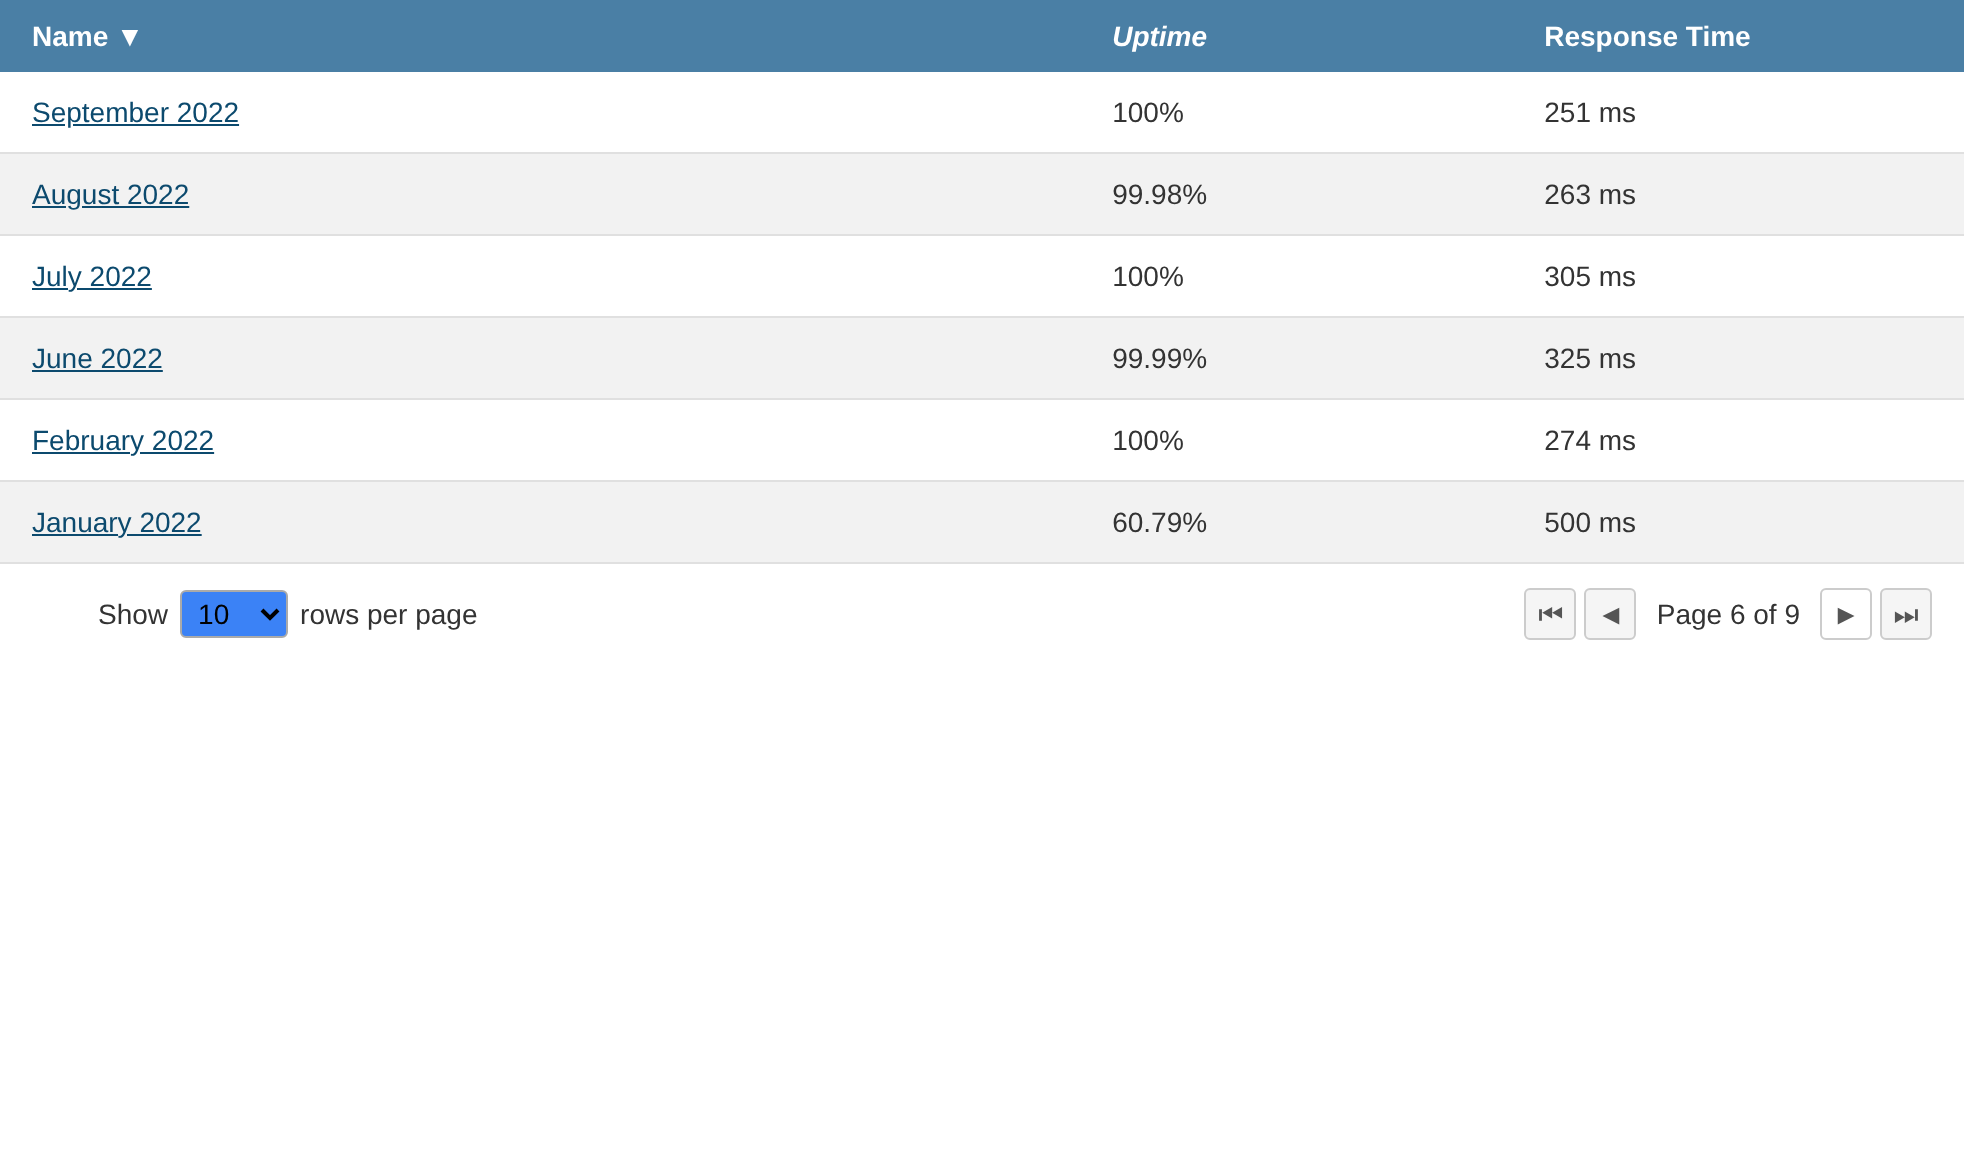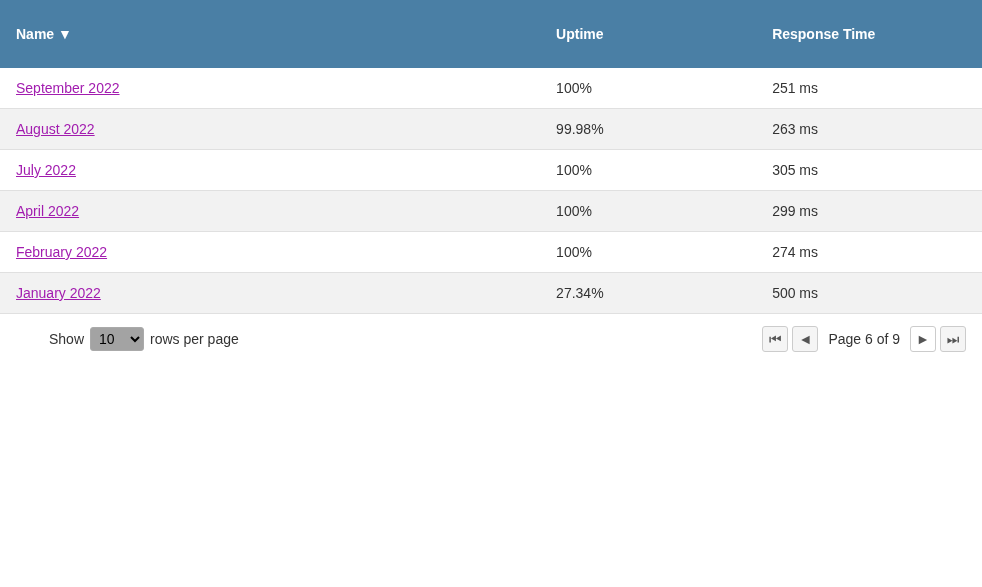--- a/index.html
+++ b/index.html
@@ -26,21 +26,21 @@
       border-collapse: collapse;
     }
 
     thead tr {
       background: #4a7fa5;
     }
 
     thead th {
       color: #fff;
       text-align: left;
-      padding: 26px 16px;
+      padding: 10px 16px;
       font-weight: bold;
       font-size: 14px;
     }
 
     tbody tr {
       border-bottom: 1px solid #e0e0e0;
     }
 
     tbody tr:nth-child(odd) {
       background: #fff;
@@ -49,21 +49,21 @@
     tbody tr:nth-child(even) {
       background: #f2f2f2;
     }
 
     tbody td {
       padding: 12px 16px;
       font-size: 14px;
     }
 
     tbody td a {
-      color: #a21caf;
+      color: #0c4a6e;
       text-decoration: underline;
       cursor: pointer;
     }
 
     .footer {
       display: flex;
       align-items: center;
       justify-content: space-between;
       padding: 12px 16px;
       font-size: 14px;
@@ -73,21 +73,21 @@
     .footer-left {
       display: flex;
       align-items: center;
       gap: 6px;
     }
 
     .footer-left select {
       border: 1px solid #aaa;
       padding: 2px 4px;
       font-size: 14px;
-      background: #a3a3a3;
+      background: #3b82f6;
       border-radius: 3px;
     }
 
     .footer-right {
       display: flex;
       align-items: center;
       gap: 4px;
     }
 
     .page-info {
@@ -112,20 +112,21 @@
     .nav-btn.active {
       background: #fff;
     }
 
     .col-name {
       width: 55%;
     }
 
     .col-uptime {
       width: 22%;
+      font-style: italic;
     }
 
     .col-response {
       width: 23%;
     }
   </style>
 </head>
 <body>
 
 <div class="table-container">
@@ -147,32 +148,32 @@
           <td><a href="#">August 2022</a></td>
           <td>99.98%</td>
           <td>263 ms</td>
         </tr>
         <tr>
           <td><a href="#">July 2022</a></td>
           <td>100%</td>
           <td>305 ms</td>
         </tr>
         <tr>
-          <td><a href="#">April 2022</a></td>
-          <td>100%</td>
-          <td>299 ms</td>
+          <td><a href="#">June 2022</a></td>
+          <td>99.99%</td>
+          <td>325 ms</td>
         </tr>
         <tr>
           <td><a href="#">February 2022</a></td>
           <td>100%</td>
           <td>274 ms</td>
         </tr>
         <tr>
           <td><a href="#">January 2022</a></td>
-          <td>27.34%</td>
+          <td>60.79%</td>
           <td>500 ms</td>
         </tr>
       </tbody>
   </table>
 
   <div class="footer">
     <div class="footer-left">
       <span>Show</span>
       <select id="rows-select">
       <option value="10">10</option><option value="25">25</option><option value="50">50</option><option value="100">100</option></select>

